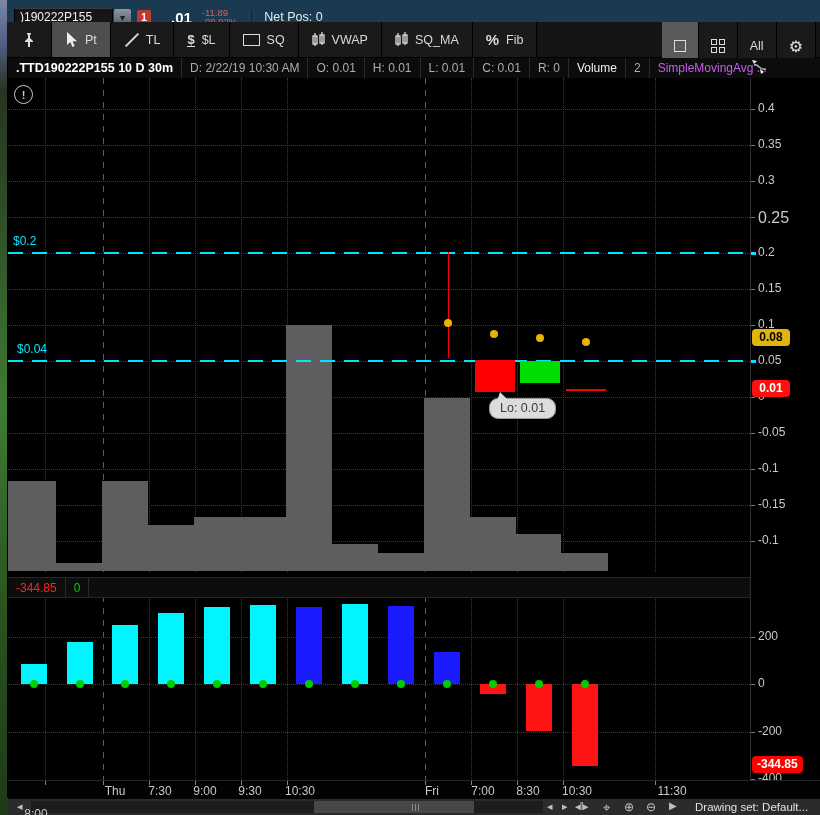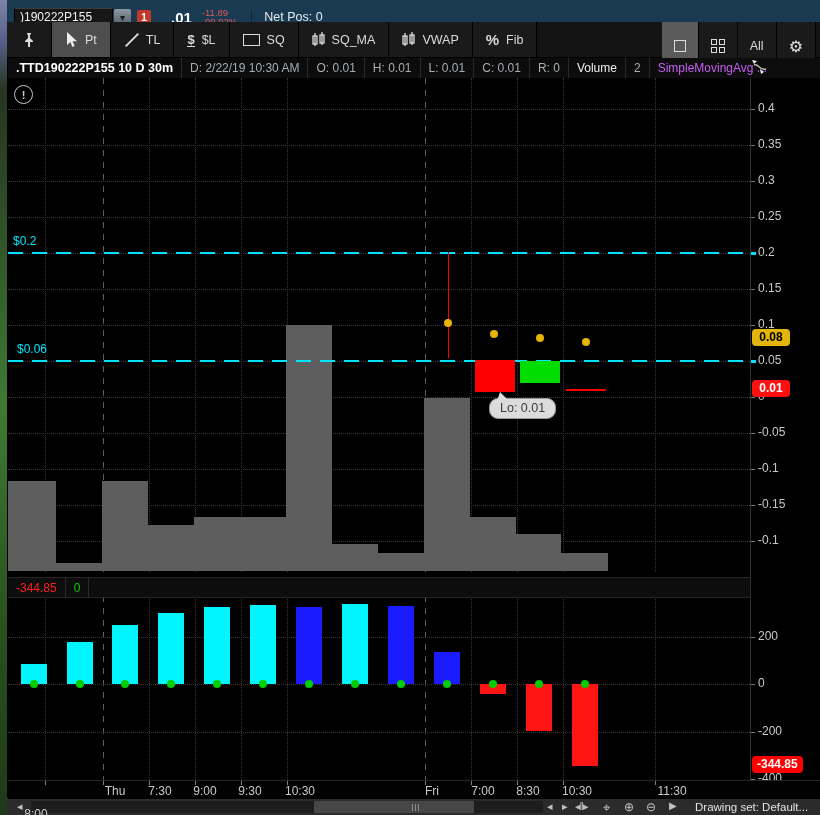--- a/index.html
+++ b/index.html
@@ -135,32 +135,32 @@
     </div>
     <div class="tbtn">
       <svg width="13" height="15" viewBox="0 0 13 15">
         <g stroke="#ddd" fill="none" stroke-width="1.3">
           <line x1="3" y1="1" x2="3" y2="14"></line>
             <rect x="1" y="4" width="4" height="8"></rect>
           <line x1="10" y1="0" x2="10" y2="13"></line>
             <rect x="8" y="3" width="4" height="8"></rect>
           </g>
         </svg>
-      <span>SQ_MA</span>
+      <span>VWAP</span>
     </div>
     <div class="tbtn">
       <svg width="13" height="15" viewBox="0 0 13 15">
         <g stroke="#ddd" fill="none" stroke-width="1.3">
           <line x1="3" y1="1" x2="3" y2="14"></line>
             <rect x="1" y="4" width="4" height="8"></rect>
           <line x1="10" y1="0" x2="10" y2="13"></line>
             <rect x="8" y="3" width="4" height="8"></rect>
           </g>
         </svg>
-      <span>VWAP</span>
+      <span>SQ_MA</span>
     </div>
     <div class="tbtn">
       <span class="pct-ic">%</span>
       <span>Fib</span>
     </div>
     <div class="tb-right">
       <div class="tbtn sel">
         <span class="sqr-ic"></span>
       </div>
       <div class="tbtn">
@@ -196,21 +196,21 @@
         <path d="M4 6 C9 4 9 12 16 10" stroke="#bbb" fill="none" stroke-width="1.4"></path>
         <path d="M2 1l5 1-3 3z" fill="#eee"></path>
           <path d="M11 15l-1-5 4 3z" fill="#eee"></path>
         </svg>
     </div>
   </div>
 
   <div id="main-layer">
     <div class="info-ic">!</div>
     <div class="alert-lbl" style="left:5px;top:156px;">$0.2</div>
-    <div class="alert-lbl" style="left:9px;top:264px;">$0.06</div>
+    <div class="alert-lbl" style="left:9px;top:264px;">$0.04</div>
     <div class="tooltip">
       <span>Lo: 0.01</span>
     </div>
   <div style="position: absolute; left: 0px; right: 0px; top: 31px; border-top: 1px dotted rgb(56, 56, 56);"></div>
       <div style="position: absolute; left: 0px; right: 0px; top: 67px; border-top: 1px dotted rgb(56, 56, 56);"></div>
       <div style="position: absolute; left: 0px; right: 0px; top: 103px; border-top: 1px dotted rgb(56, 56, 56);"></div>
       <div style="position: absolute; left: 0px; right: 0px; top: 139px; border-top: 1px dotted rgb(56, 56, 56);"></div>
       <div style="position: absolute; left: 0px; right: 0px; top: 175px; border-top: 1px dotted rgb(56, 56, 56);"></div>
       <div style="position: absolute; left: 0px; right: 0px; top: 211px; border-top: 1px dotted rgb(56, 56, 56);"></div>
       <div style="position: absolute; left: 0px; right: 0px; top: 247px; border-top: 1px dotted rgb(56, 56, 56);"></div>
@@ -257,21 +257,21 @@
     </div>
 
   <div id="axis-layer">
       <div style="position: absolute; left: 0px; top: 31px; width: 4px; border-top: 1px solid rgb(120, 120, 120);"></div>
       <div style="position: absolute; left: 7px; top: 23px; font-size: 12px; color: rgb(201, 201, 201);">0.4</div>
       <div style="position: absolute; left: 0px; top: 67px; width: 4px; border-top: 1px solid rgb(120, 120, 120);"></div>
       <div style="position: absolute; left: 7px; top: 59px; font-size: 12px; color: rgb(201, 201, 201);">0.35</div>
       <div style="position: absolute; left: 0px; top: 103px; width: 4px; border-top: 1px solid rgb(120, 120, 120);"></div>
       <div style="position: absolute; left: 7px; top: 95px; font-size: 12px; color: rgb(201, 201, 201);">0.3</div>
       <div style="position: absolute; left: 0px; top: 139px; width: 4px; border-top: 1px solid rgb(120, 120, 120);"></div>
-      <div style="position: absolute; left: 7px; top: 131px; font-size: 12px; color: rgb(201, 201, 201);">0.25</div>
+      <div style="position: absolute; left: 7px; top: 131px; font-size: 16px; color: rgb(201, 201, 201);">0.25</div>
       <div style="position: absolute; left: 0px; top: 175px; width: 4px; border-top: 1px solid rgb(120, 120, 120);"></div>
       <div style="position: absolute; left: 7px; top: 167px; font-size: 12px; color: rgb(201, 201, 201);">0.2</div>
       <div style="position: absolute; left: 0px; top: 211px; width: 4px; border-top: 1px solid rgb(120, 120, 120);"></div>
       <div style="position: absolute; left: 7px; top: 203px; font-size: 12px; color: rgb(201, 201, 201);">0.15</div>
       <div style="position: absolute; left: 0px; top: 247px; width: 4px; border-top: 1px solid rgb(120, 120, 120);"></div>
       <div style="position: absolute; left: 7px; top: 239px; font-size: 12px; color: rgb(201, 201, 201);">0.1</div>
       <div style="position: absolute; left: 0px; top: 283px; width: 4px; border-top: 1px solid rgb(120, 120, 120);"></div>
       <div style="position: absolute; left: 7px; top: 275px; font-size: 12px; color: rgb(201, 201, 201);">0.05</div>
       <div style="position: absolute; left: 0px; top: 319px; width: 4px; border-top: 1px solid rgb(120, 120, 120);"></div>
       <div style="position: absolute; left: 7px; top: 311px; font-size: 12px; color: rgb(201, 201, 201);">0</div>

